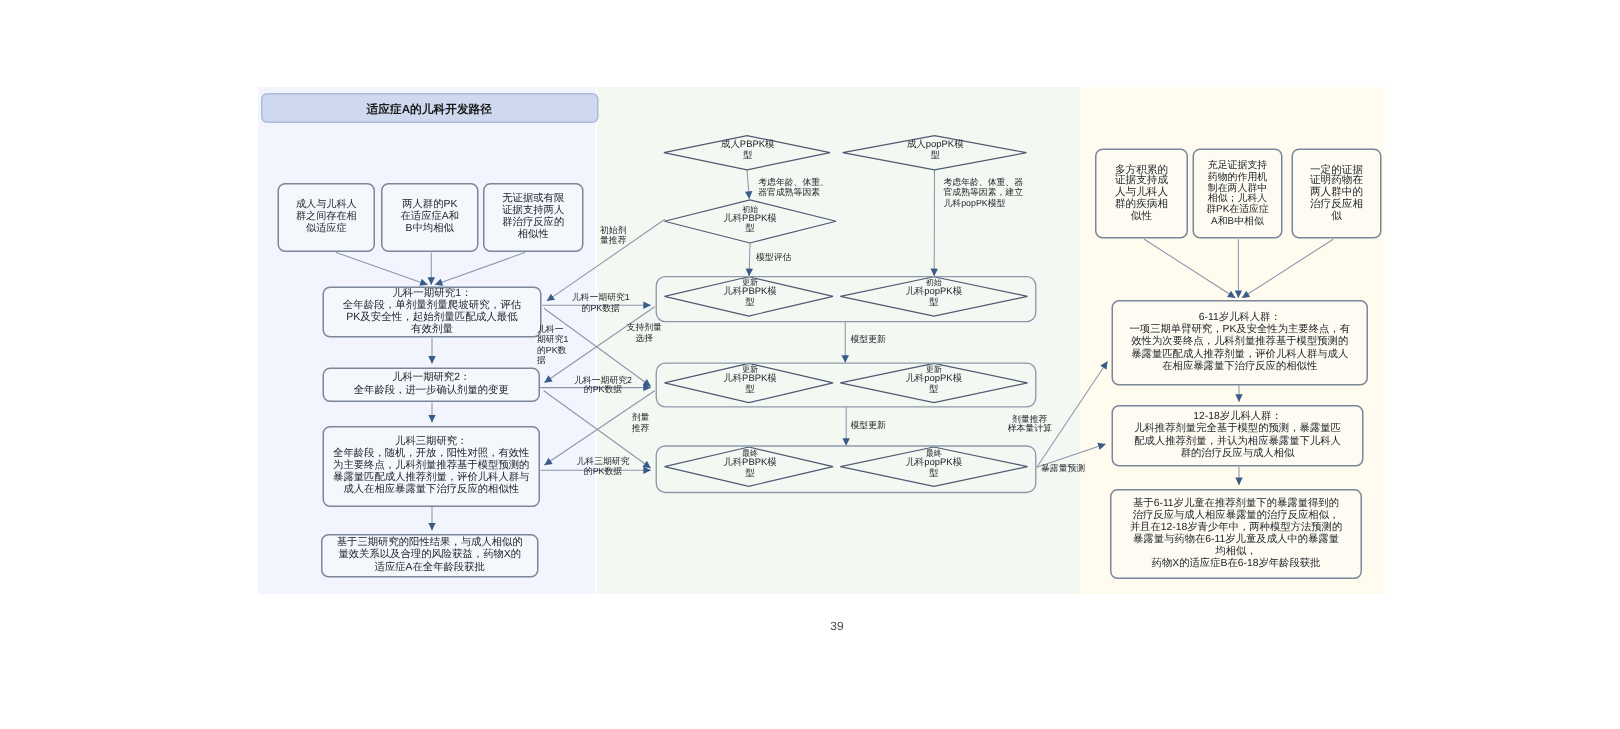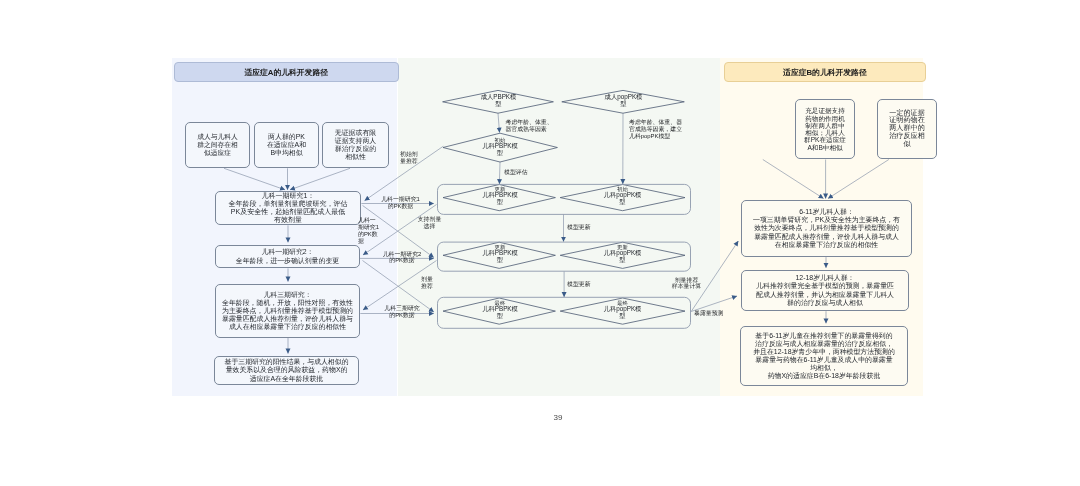--- a/index.html
+++ b/index.html
@@ -56,21 +56,21 @@
   .pA2{left:254px;top:122px;width:65px;height:46px;font-size:6.9px;line-height:1.16;padding:0 10px;}
   .pA3{left:322px;top:122px;width:67px;height:46px;font-size:6.9px;line-height:1.16;padding:0 10px;}
   .sA1{left:215px;top:191px;width:146px;height:34px;font-size:7px;line-height:1.18;padding:0 12px;}
   .sA2{left:215px;top:245px;width:145px;height:23px;font-size:6.9px;line-height:1.18;padding:0 5px;}
   .sA3{left:215px;top:284px;width:145px;height:54px;font-size:6.9px;line-height:1.18;padding:0 6px;}
   .sA4{left:214px;top:356px;width:145px;height:29px;font-size:6.9px;line-height:1.18;padding:0 9px;}
 
   
   .pC1{left:730px;top:99px;width:62px;height:60px;font-size:7.1px;line-height:1.1;padding:0 11px;}
   .pC2{left:795px;top:99px;width:60px;height:60px;font-size:6.6px;line-height:1.1;padding:0 8px;}
-  .pC3{left:861px;top:99px;width:60px;height:60px;font-size:7.1px;line-height:1.1;padding:0 9px;margin-left:16px;}
+  .pC3{left:861px;top:99px;width:60px;height:60px;font-size:7.1px;line-height:1.1;padding:0 9px;}
   .sC1{left:741px;top:200px;width:171px;height:57px;font-size:6.9px;line-height:1.18;padding:0 11px;}
   .sC2{left:741px;top:270px;width:168px;height:41px;font-size:6.9px;line-height:1.18;padding:0 11px;}
   .sC3{left:740px;top:326px;width:168px;height:60px;font-size:6.9px;line-height:1.18;padding:0 11px;}
   .pre{white-space:pre-line;}
 
   
   .lbl{font-size:5.9px;line-height:1.18;}
   .el1{left:505.5px;top:118.6px;width:48px;text-align:left;}
   .el2{left:629px;top:118.6px;width:58px;text-align:left;}
   .el3{left:504px;top:168.8px;width:30px;text-align:left;}
@@ -89,21 +89,20 @@
 </style>
 </head>
 <body>
 
 <div id="stage">
   <div class="col colA"></div>
   <div class="col colB"></div>
   <div class="col colC"></div>
 
   <div class="banner bannerA">适应症A的儿科开发路径</div>
-  <div class="banner bannerC">适应症B的儿科开发路径</div>
 
   <div class="bx bxA pA1">
     <span>成人与儿科人群之间存在相似适应症</span>
     </div>
   <div class="bx bxA pA2">
     <span>两人群的PK在适应症A和B中均相似</span>
     </div>
   <div class="bx bxA pA3">
     <span>无证据或有限证据支持两人群治疗反应的相似性</span>
     </div>
@@ -250,20 +249,23 @@
   <div class="lbl pre lk5">支持剂量
 选择</div>
   <div class="lbl pre lk6">剂量
 推荐</div>
   <div class="lbl pre lk7">剂量推荐
 样本量计算</div>
   <div class="lbl lk8">暴露量预测</div>
   <div class="lbl lk9">儿科一期研究1
 的PK数据</div>
 
+  <div class="bx bxC pC1">
+    <span>多方积累的证据支持成人与儿科人群的疾病相似性</span>
+    </div>
   <div class="bx bxC pC2">
     <span>充足证据支持药物的作用机制在两人群中相似；儿科人群PK在适应症A和B中相似</span>
     </div>
   <div class="bx bxC pC3">
     <span>一定的证据证明药物在两人群中的治疗反应相似</span>
     </div>
 
   <div class="bx bxC sC1">
       <span>
     <b class="ttl">6-11岁儿科人群：</b>

